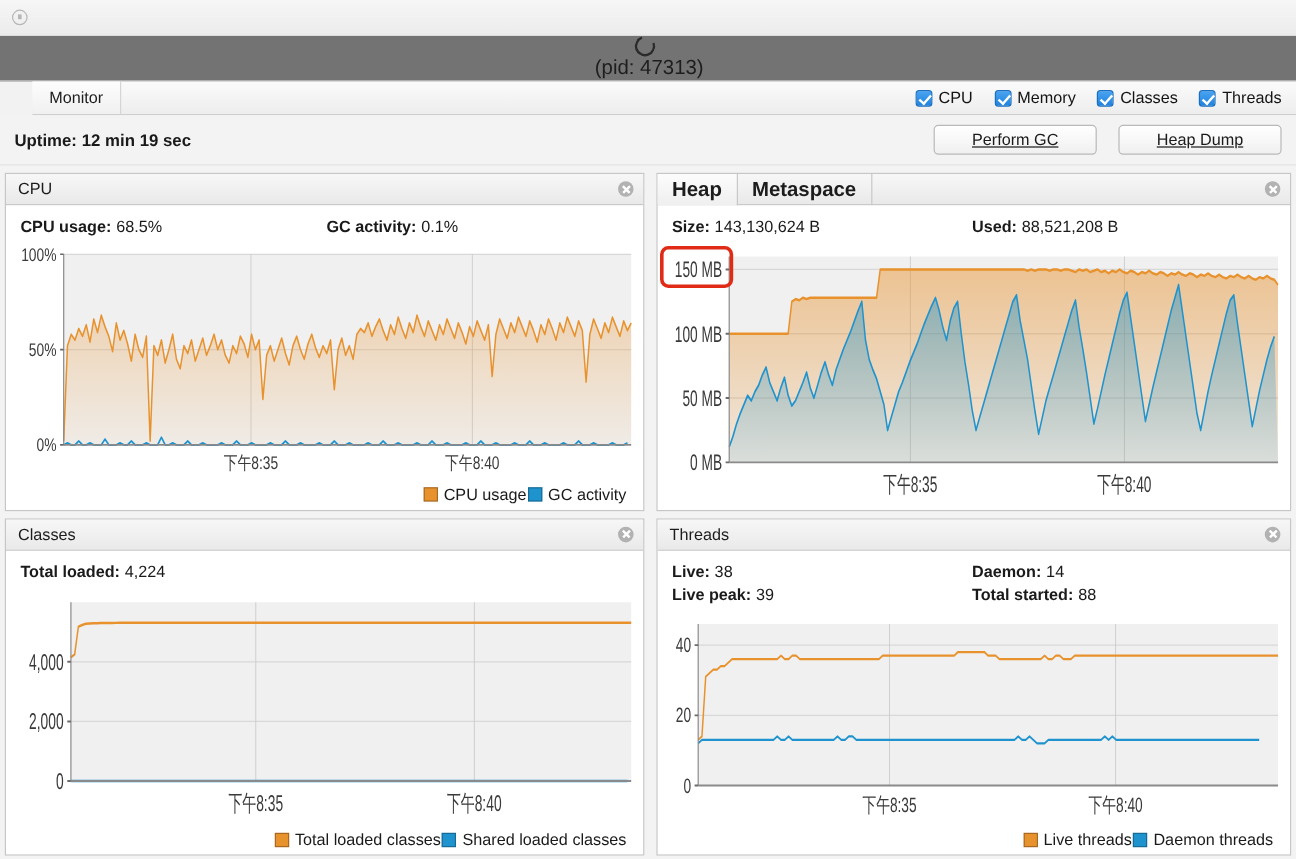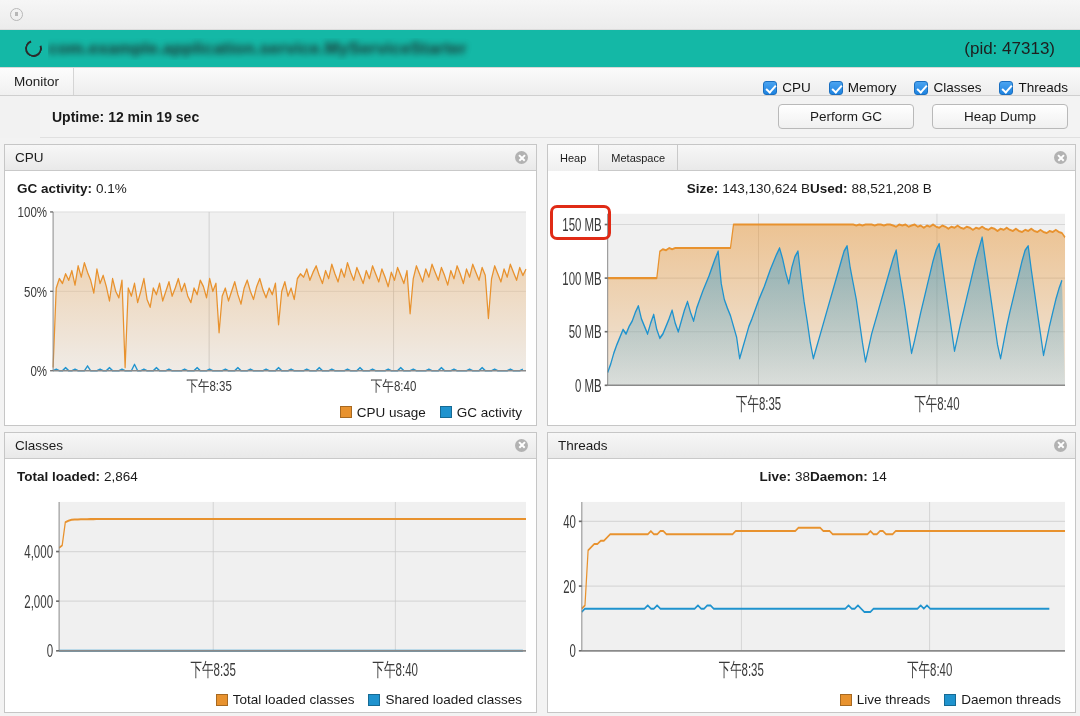--- a/index.html
+++ b/index.html
@@ -25,23 +25,24 @@
   .gear-icon::before {
     content: ""; position: absolute; inset: 0;
     border: 1.5px solid #888; border-radius: 50%;
   }
   .gear-icon::after {
     content: ""; position: absolute; left: 5px; top: 4px;
     width: 3px; height: 4px; background: #888;
   }
 
   .titlerow {
-    height: 38px; background: #14b8a6;
-    display: flex; align-items: center; padding: 0 25px;
+    height: 38px; background: #737373;
+    display: flex; align-items: center; padding: 0 14px;
     border-bottom: 1px solid #d8d8d8;
+    flex-direction: column;
   }
   .spinner-icon {
     width: 17px; height: 17px; border: 2.5px solid #2b2b2b;
     border-radius: 50%; border-top-color: transparent;
     transform: rotate(25deg); flex: none; margin-right: 6px;
   }
   .title-blurred {
     flex: 1; height: 22px; position: relative; overflow: hidden;
     display: flex; align-items: center;
   }
@@ -49,21 +50,21 @@
     font-size: 17px; font-weight: 600; letter-spacing: .2px;
     color: #1e1e1e; filter: blur(3.2px); white-space: nowrap;
     opacity: .85;
   }
   .title-pid { font-size: 17px; color: #1e1e1e; margin-left: 2px; white-space: nowrap; }
 
   
   .monitor-bar {
     height: 28px; background: linear-gradient(#fbfbfb, #ededed);
     border-bottom: 1px solid #cfcfcf;
-    display: flex; align-items: flex-end; padding: 0 12px 0 0;
+    display: flex; align-items: center; padding: 0 12px 0 0; margin-left: 27px;
   }
   .monitor-tab {
     height: 27px; display: flex; align-items: center;
     padding: 0 14px 0 14px; font-size: 13.5px; color: #1d1d1d;
     border-right: 1px solid #d5d5d5;
     background: linear-gradient(#fdfdfd, #f0f0f0);
   }
   .toolbar-spacer { flex: 1; }
   .chk-group { display: flex; align-items: center; gap: 18px; }
   .chk { display: flex; align-items: center; gap: 5px; font-size: 13.5px; color:#141414; }
@@ -77,30 +78,29 @@
     content: ""; position: absolute; left: 4px; top: 1px;
     width: 4px; height: 8px; border: solid #fff;
     border-width: 0 2px 2px 0; transform: rotate(42deg);
   }
 
   
   .uptime-row {
     height: 42px; background: #f3f3f3;
     display: flex; align-items: center; padding: 0 12px;
     border-bottom: 1px solid #e0e0e0;
-    margin-left: 40px;
   }
   .uptime-label { font-weight: bold; font-size: 14px; }
   .uptime-val { font-size: 14px; margin-left: 4px; font-weight: bold; }
   .btns { margin-left: auto; display: flex; gap: 18px; }
   .gbtn {
     min-width: 136px; height: 25px; border-radius: 4px;
     border: 1px solid #b9b9b9; background: linear-gradient(#ffffff, #f0f0f0);
     font-size: 13.5px; font-family: "Liberation Sans", sans-serif;
-    color: #1b1b1b; cursor: pointer;
+    color: #1b1b1b; cursor: pointer; text-decoration: underline;
   }
 
   
   .grid {
     flex: 1; display: grid;
     grid-template-columns: 537px 1fr;
     grid-template-rows: 1fr 1fr;
     background: #f3f3f3;
     gap: 0px 6px;
     padding: 3px 2px 0 2px;
@@ -111,49 +111,49 @@
   }
   .panel-head {
     height: 26px; background: linear-gradient(#f7f7f7, #e9e9e9);
     border-bottom: 1px solid #c9c9c9;
     display: flex; align-items: center; padding-left: 10px;
     font-size: 13.5px; color: #1c1c1c;
   }
   .tabs { display: flex; height: 26px; align-items: stretch; }
   .tab {
     display: flex; align-items: center; padding: 12px 12px;
-    font-size: 11px; border-right: 1px solid #c9c9c9;
+    font-size: 17px; border-right: 1px solid #c9c9c9; font-weight: bold;
   }
   .tab.sel { background: linear-gradient(#fcfcfc, #efefef); }
   .tab.unsel { background: transparent; }
   .close-icon {
     margin-left: auto; margin-right: 8px;
     width: 13px; height: 13px; border-radius: 50%;
     background: #b2b2b2; position: relative; flex: none; cursor: pointer;
   }
   .close-icon::before, .close-icon::after {
     content: ""; position: absolute; left: 2.6px; top: 5.6px;
     width: 8px; height: 1.6px; background: #fff;
   }
   .close-icon::before { transform: rotate(45deg); }
   .close-icon::after  { transform: rotate(-45deg); }
 
   .stats { padding: 8px 0 4px 12px; }
   .stat-line { display: flex; font-size: 13.5px; line-height: 19px; }
   .stat-col { width: 255px; }
-  .stat-col.narrow { width: 250px; text-align: right; }
+  .stat-col.narrow { width: 250px; }
   .stat-k { font-weight: bold; }
   .stat-v { margin-left: 4px; }
 
   .chartwrap { flex: 1; position: relative; padding: 2px 6px 0 4px; }
   .chart-svg { display: block; width: 100%; height: 100%; }
 
   .legend {
     display: flex; justify-content: flex-end; align-items: center;
-    gap: 14px; padding: 2px 14px 5px 0; font-size: 13.5px;
+    gap: 1px; padding: 2px 14px 5px 0; font-size: 13.5px;
   }
   .lg { display: flex; align-items: center; gap: 5px; }
   .swatch { width: 12px; height: 12px; border: 1px solid rgba(0,0,0,.28); flex: none; }
 
   .redbox {
     position: absolute; border: 3px solid #e02b16; border-radius: 7px;
     pointer-events: none;
   }
 </style>
 </head>
@@ -207,20 +207,23 @@
 
   <div class="grid">
 
     <div class="panel">
       <div class="panel-head">
         <span>CPU</span>
         <span class="close-icon"></span>
       </div>
       <div class="stats">
         <div class="stat-line">
+          <span class="stat-col">
+            <span class="stat-k">CPU usage:</span><span class="stat-v">68.5%</span>
+          </span>
           <span class="stat-col">
             <span class="stat-k">GC activity:</span><span class="stat-v">0.1%</span>
           </span>
         </div>
       </div>
       <div class="chartwrap">
         <svg class="chart-svg" viewBox="0 0 520 150" preserveAspectRatio="none">
             <rect x="44" y="6" width="472" height="120" fill="#f0f0f0"></rect>
             <line x1="44" y1="66" x2="516" y2="66" stroke="#d8d8d8" stroke-width="0.7"></line>
             <line x1="44" y1="6" x2="516" y2="6" stroke="#d8d8d8" stroke-width="0.7"></line>
@@ -319,21 +322,21 @@
     </div>
 
     <div class="panel">
       <div class="panel-head">
         <span>Classes</span>
         <span class="close-icon"></span>
       </div>
       <div class="stats">
         <div class="stat-line">
           <span class="stat-col">
-            <span class="stat-k">Total loaded:</span><span class="stat-v">2,864</span>
+            <span class="stat-k">Total loaded:</span><span class="stat-v">4,224</span>
           </span>
         </div>
         <div class="stat-line">
         </div>
       </div>
       <div class="chartwrap">
         <svg class="chart-svg" viewBox="0 0 520 120" preserveAspectRatio="none">
             <rect x="50" y="6" width="466" height="90" fill="#f0f0f0"></rect>
             <line x1="50" y1="66" x2="516" y2="66" stroke="#d8d8d8" stroke-width="0.7"></line>
             <line x1="50" y1="36" x2="516" y2="36" stroke="#d8d8d8" stroke-width="0.7"></line>
@@ -372,20 +375,28 @@
       </div>
       <div class="stats">
         <div class="stat-line">
           <span class="stat-col narrow">
             <span class="stat-k">Live:</span><span class="stat-v">38</span>
           </span>
           <span class="stat-col">
             <span class="stat-k">Daemon:</span><span class="stat-v">14</span>
           </span>
         </div>
+        <div class="stat-line">
+          <span class="stat-col narrow">
+            <span class="stat-k">Live peak:</span><span class="stat-v">39</span>
+          </span>
+          <span class="stat-col">
+            <span class="stat-k">Total started:</span><span class="stat-v">88</span>
+          </span>
+        </div>
       </div>
       <div class="chartwrap">
         <svg class="chart-svg" viewBox="0 0 520 120" preserveAspectRatio="none">
             <rect x="30" y="6" width="486" height="90" fill="#f0f0f0"></rect>
             <line x1="30" y1="56.869565217391305" x2="516" y2="56.869565217391305" stroke="#d8d8d8" stroke-width="0.7"></line>
             <line x1="30" y1="17.73913043478261" x2="516" y2="17.73913043478261" stroke="#d8d8d8" stroke-width="0.7"></line>
             <line x1="190.38" y1="6" x2="190.38" y2="96" stroke="#c9c9c9" stroke-width="0.7"></line>
             <line x1="379.91999999999996" y1="6" x2="379.91999999999996" y2="96" stroke="#c9c9c9" stroke-width="0.7"></line>
             <path d="M30.00 70.57 L33.16 68.61 L36.31 35.35 L39.47 33.39 L42.62 31.43 L45.78 31.43 L48.94 29.48 L52.09 29.48 L55.25 27.52 L58.40 25.57 L61.56 25.57 L64.71 25.57 L67.87 25.57 L71.03 25.57 L74.18 25.57 L77.34 25.57 L80.49 25.57 L83.65 25.57 L86.81 25.57 L89.96 25.57 L93.12 25.57 L96.27 25.57 L99.43 23.61 L102.58 25.57 L105.74 25.57 L108.90 23.61 L112.05 23.61 L115.21 25.57 L118.36 25.57 L121.52 25.57 L124.68 25.57 L127.83 25.57 L130.99 25.57 L134.14 25.57 L137.30 25.57 L140.45 25.57 L143.61 25.57 L146.77 25.57 L149.92 25.57 L153.08 25.57 L156.23 25.57 L159.39 25.57 L162.55 25.57 L165.70 25.57 L168.86 25.57 L172.01 25.57 L175.17 25.57 L178.32 25.57 L181.48 25.57 L184.64 23.61 L187.79 23.61 L190.95 23.61 L194.10 23.61 L197.26 23.61 L200.42 23.61 L203.57 23.61 L206.73 23.61 L209.88 23.61 L213.04 23.61 L216.19 23.61 L219.35 23.61 L222.51 23.61 L225.66 23.61 L228.82 23.61 L231.97 23.61 L235.13 23.61 L238.29 23.61 L241.44 23.61 L244.60 23.61 L247.75 21.65 L250.91 21.65 L254.06 21.65 L257.22 21.65 L260.38 21.65 L263.53 21.65 L266.69 21.65 L269.84 21.65 L273.00 23.61 L276.16 23.61 L279.31 23.61 L282.47 25.57 L285.62 25.57 L288.78 25.57 L291.94 25.57 L295.09 25.57 L298.25 25.57 L301.40 25.57 L304.56 25.57 L307.71 25.57 L310.87 25.57 L314.03 25.57 L317.18 25.57 L320.34 23.61 L323.49 25.57 L326.65 25.57 L329.81 23.61 L332.96 23.61 L336.12 25.57 L339.27 25.57 L342.43 25.57 L345.58 23.61 L348.74 23.61 L351.90 23.61 L355.05 23.61 L358.21 23.61 L361.36 23.61 L364.52 23.61 L367.68 23.61 L370.83 23.61 L373.99 23.61 L377.14 23.61 L380.30 23.61 L383.45 23.61 L386.61 23.61 L389.77 23.61 L392.92 23.61 L396.08 23.61 L399.23 23.61 L402.39 23.61 L405.55 23.61 L408.70 23.61 L411.86 23.61 L415.01 23.61 L418.17 23.61 L421.32 23.61 L424.48 23.61 L427.64 23.61 L430.79 23.61 L433.95 23.61 L437.10 23.61 L440.26 23.61 L443.42 23.61 L446.57 23.61 L449.73 23.61 L452.88 23.61 L456.04 23.61 L459.19 23.61 L462.35 23.61 L465.51 23.61 L468.66 23.61 L471.82 23.61 L474.97 23.61 L478.13 23.61 L481.29 23.61 L484.44 23.61 L487.60 23.61 L490.75 23.61 L493.91 23.61 L497.06 23.61 L500.22 23.61 L503.38 23.61 L506.53 23.61 L509.69 23.61 L512.84 23.61 L516.00 23.61 " fill="none" stroke="#E8922E" stroke-width="1.25" stroke-linejoin="round"></path>
             <path d="M30.00 72.52 L33.16 70.57 L36.31 70.57 L39.47 70.57 L42.62 70.57 L45.78 70.57 L48.94 70.57 L52.09 70.57 L55.25 70.57 L58.40 70.57 L61.56 70.57 L64.71 70.57 L67.87 70.57 L71.03 70.57 L74.18 70.57 L77.34 70.57 L80.49 70.57 L83.65 70.57 L86.81 70.57 L89.96 70.57 L93.12 70.57 L96.27 68.61 L99.43 70.57 L102.58 70.57 L105.74 68.61 L108.90 70.57 L112.05 70.57 L115.21 70.57 L118.36 70.57 L121.52 70.57 L124.68 70.57 L127.83 70.57 L130.99 70.57 L134.14 70.57 L137.30 70.57 L140.45 70.57 L143.61 70.57 L146.77 68.61 L149.92 70.57 L153.08 70.57 L156.23 68.61 L159.39 68.61 L162.55 70.57 L165.70 70.57 L168.86 70.57 L172.01 70.57 L175.17 70.57 L178.32 70.57 L181.48 70.57 L184.64 70.57 L187.79 70.57 L190.95 70.57 L194.10 70.57 L197.26 70.57 L200.42 70.57 L203.57 70.57 L206.73 70.57 L209.88 70.57 L213.04 70.57 L216.19 70.57 L219.35 70.57 L222.51 70.57 L225.66 70.57 L228.82 70.57 L231.97 70.57 L235.13 70.57 L238.29 70.57 L241.44 70.57 L244.60 70.57 L247.75 70.57 L250.91 70.57 L254.06 70.57 L257.22 70.57 L260.38 70.57 L263.53 70.57 L266.69 70.57 L269.84 70.57 L273.00 70.57 L276.16 70.57 L279.31 70.57 L282.47 70.57 L285.62 70.57 L288.78 70.57 L291.94 70.57 L295.09 70.57 L298.25 68.61 L301.40 70.57 L304.56 70.57 L307.71 68.61 L310.87 70.57 L314.03 72.52 L317.18 72.52 L320.34 72.52 L323.49 70.57 L326.65 70.57 L329.81 70.57 L332.96 70.57 L336.12 70.57 L339.27 70.57 L342.43 70.57 L345.58 70.57 L348.74 70.57 L351.90 70.57 L355.05 70.57 L358.21 70.57 L361.36 70.57 L364.52 70.57 L367.68 70.57 L370.83 68.61 L373.99 70.57 L377.14 68.61 L380.30 70.57 L383.45 70.57 L386.61 70.57 L389.77 70.57 L392.92 70.57 L396.08 70.57 L399.23 70.57 L402.39 70.57 L405.55 70.57 L408.70 70.57 L411.86 70.57 L415.01 70.57 L418.17 70.57 L421.32 70.57 L424.48 70.57 L427.64 70.57 L430.79 70.57 L433.95 70.57 L437.10 70.57 L440.26 70.57 L443.42 70.57 L446.57 70.57 L449.73 70.57 L452.88 70.57 L456.04 70.57 L459.19 70.57 L462.35 70.57 L465.51 70.57 L468.66 70.57 L471.82 70.57 L474.97 70.57 L478.13 70.57 L481.29 70.57 L484.44 70.57 L487.60 70.57 L490.75 70.57 L493.91 70.57 L497.06 70.57 L500.22 70.57 " fill="none" stroke="#1F93CE" stroke-width="1.25" stroke-linejoin="round"></path>

